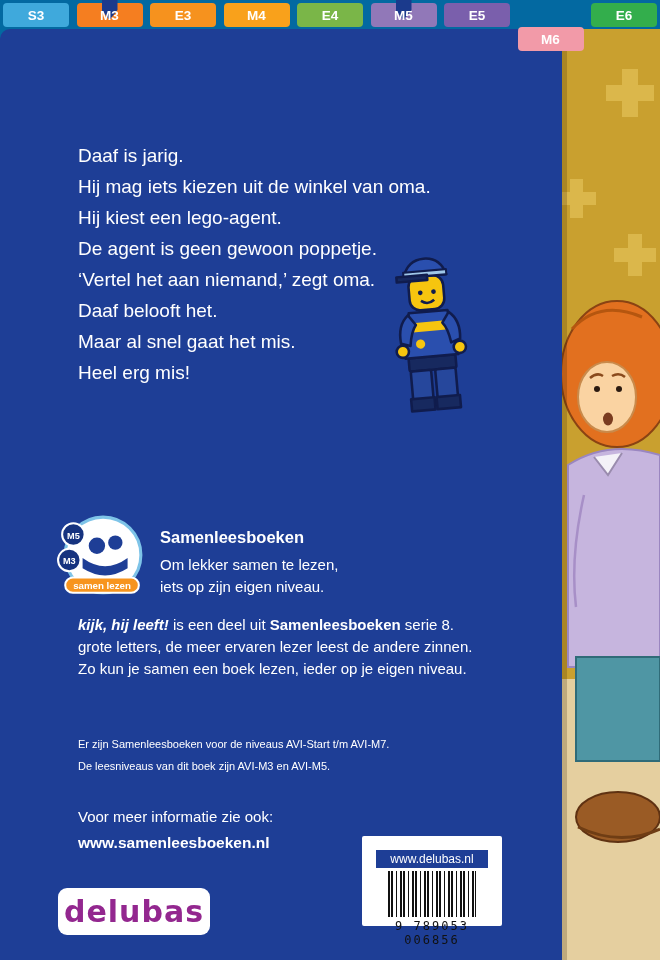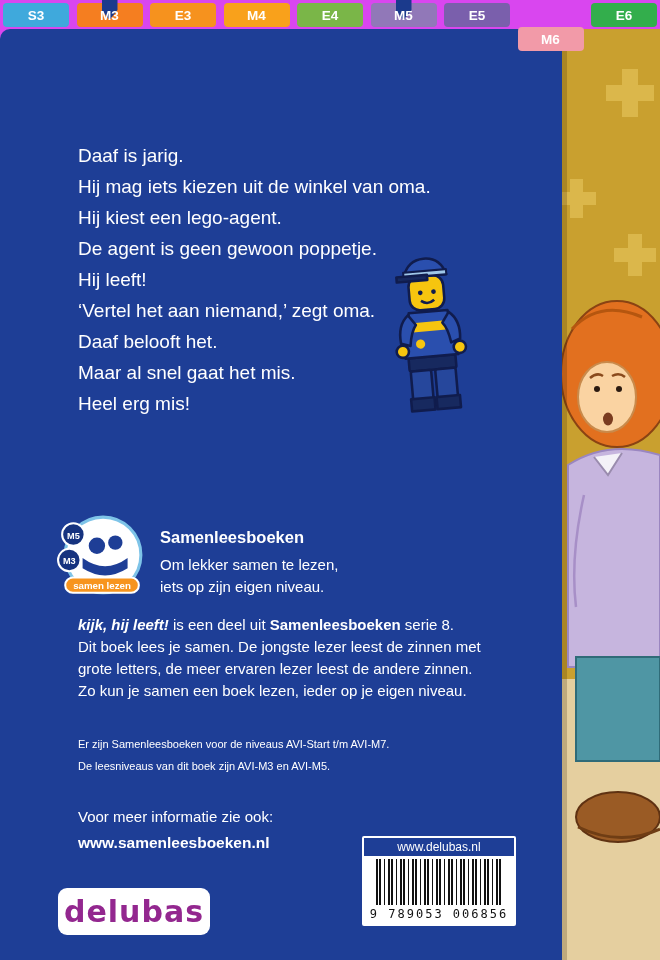--- a/index.html
+++ b/index.html
@@ -1,17 +1,17 @@
 <!DOCTYPE html>
 <html><head>
 <meta charset="utf-8">
 <style>
   html,body{margin:0;padding:0}
   body{font-family:"Liberation Sans",sans-serif;background:#ececec}
-  .cover{position:relative;width:660px;height:960px;background:#d946ef;overflow:hidden}
+  .cover{position:relative;width:660px;height:960px;background:#0369a1;overflow:hidden}
 
   
   .tabbar{position:absolute;top:3px;left:0;width:660px;display:flex;justify-content:space-between;padding:0 3px;box-sizing:border-box;z-index:3}
   .tab{position:relative;width:66px;height:24px;border-radius:4px;color:#fff;font-weight:bold;font-size:13.5px;display:flex;align-items:center;justify-content:center}
   .tab .marker{display:none}
   .tab.marked .marker{display:block;position:absolute;top:-4px;left:50%;transform:translateX(-50%);width:16px;height:21px;background:var(--marker,#1B3A8C);clip-path:polygon(0 0,100% 0,100% 52%,50% 100%,0 52%)}
   .tab-label{position:relative}
 
   .panel{position:absolute;left:0;top:29px;width:562px;height:931px;background:#1E3E96;border-radius:10px 0 0 0}
   .strip{position:absolute;left:562px;top:29px;width:98px;height:931px;display:block}
@@ -28,21 +28,21 @@
   .about{position:absolute;left:78px;top:614px;color:#fff;font-size:15px;line-height:22px;z-index:2}
   .levels{position:absolute;left:78px;top:733px;color:#fff;font-size:11px;line-height:22px;z-index:2}
   .infoblock{position:absolute;left:78px;top:804px;color:#fff;font-size:15px;line-height:26px;z-index:2}
   .info-url{font-weight:bold;font-size:15.5px}
   .book-title{font-style:italic;font-weight:bold}
   .bold{font-weight:bold}
 
   .publisher{position:absolute;left:58px;top:888px;width:152px;height:47px;background:#fff;border-radius:9px;display:flex;align-items:center;justify-content:center;z-index:2}
   .publisher-name{font-size:30px;font-weight:bold;letter-spacing:1px;color:#93278F;font-family:"DejaVu Sans",sans-serif}
 
-  .barcode-box{position:absolute;left:362px;top:836px;width:154px;height:90px;background:#fff;padding:2px;box-sizing:border-box;border-radius:2px;z-index:2}
+  .barcode-box{position:absolute;left:362px;top:836px;width:140px;height:90px;background:#fff;padding:14px;box-sizing:border-box;border-radius:2px;z-index:2}
   .barcode-site{background:#1E3E96;color:#fff;font-size:12px;text-align:center;line-height:18px;height:18px}
   .barcode-lines{height:46px;margin:3px 12px 0;background:repeating-linear-gradient(90deg,#111 0 2px,#fff 2px 3px,#111 3px 5px,#fff 5px 8px,#111 8px 9px,#fff 9px 12px)}
   .barcode-number{text-align:center;font-family:"DejaVu Sans Mono",monospace;font-size:12px;letter-spacing:2px;color:#111;margin-top:2px}
 </style>
 </head>
 <body>
 
 <div class="cover">
 
   <div class="tabbar">
@@ -104,21 +104,20 @@
       <path d="M16 798 q42 20 82 2" fill="none" stroke="#6f3d14" stroke-width="3"></path>
     </g>
     <rect width="5" height="931" fill="rgba(60,35,0,0.22)"></rect>
   </svg>
 
   <div class="blurb">
     <div class="blurb-line">Daaf is jarig.</div>
     <div class="blurb-line">Hij mag iets kiezen uit de winkel van oma.</div>
     <div class="blurb-line">Hij kiest een lego-agent.</div>
     <div class="blurb-line">De agent is geen gewoon poppetje.</div>
-    <div class="blurb-line">Hij leeft!</div>
     <div class="blurb-line">‘Vertel het aan niemand,’ zegt oma.</div>
     <div class="blurb-line">Daaf belooft het.</div>
     <div class="blurb-line">Maar al snel gaat het mis.</div>
     <div class="blurb-line">Heel erg mis!</div>
   </div>
 
   <svg class="lego" viewBox="0 0 92 168">
     <g transform="rotate(-5 46 84)" stroke="#101c4d" stroke-width="2.5" stroke-linejoin="round">
       <rect x="23" y="106" width="46" height="13" rx="2" fill="#17295f"></rect>
       <rect x="24" y="119" width="20" height="32" rx="2" fill="#26479c"></rect>
@@ -156,21 +155,20 @@
   </svg>
 
   <div class="series-text">
     <div class="series-title">Samenleesboeken</div>
     <div class="series-tagline">Om lekker samen te lezen,</div>
     <div class="series-tagline">iets op zijn eigen niveau.</div>
   </div>
 
   <div class="about">
     <div><span class="book-title">kijk, hij leeft!</span><span> is een deel uit </span><span class="bold">Samenleesboeken</span><span> serie 8.</span></div>
-    <div>Dit boek lees je samen. De jongste lezer leest de zinnen met</div>
     <div>grote letters, de meer ervaren lezer leest de andere zinnen.</div>
     <div>Zo kun je samen een boek lezen, ieder op je eigen niveau.</div>
   </div>
 
   <div class="levels">
     <div>Er zijn Samenleesboeken voor de niveaus AVI-Start t/m AVI-M7.</div>
     <div>De leesniveaus van dit boek zijn AVI-M3 en AVI-M5.</div>
   </div>
 
   <div class="infoblock">

